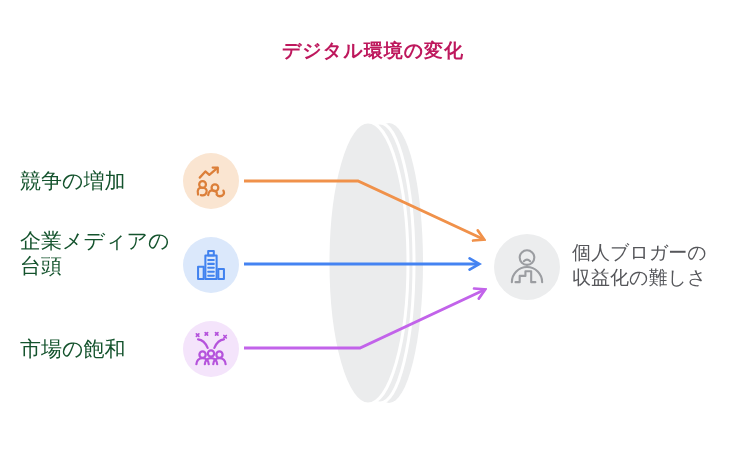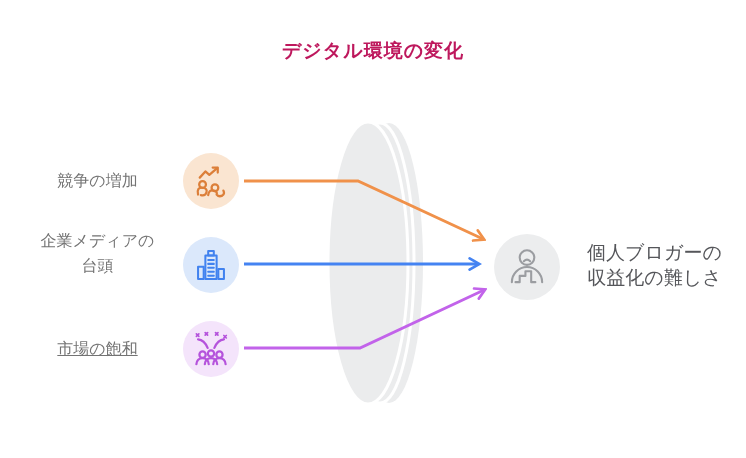--- a/index.html
+++ b/index.html
@@ -17,28 +17,28 @@
     display:flex;align-items:center;justify-content:center;
   }
   .badge.small{width:56px;height:56px;}
   .badge.big{width:66px;height:66px;}
   .badge-competition{left:183px;top:153px;background:#FAE5D1;}
   .badge-buildings{left:183px;top:237px;background:#DBE8FB;}
   .badge-crowd{left:183px;top:321px;background:#F4E4FB;}
   .badge-effect{left:494px;top:234px;background:#ECEDEE;}
   .cause-label{
     position:absolute;left:20px;width:155px;z-index:2;
-    text-align:center;font-size:16px;line-height:25px;color:#737373;white-space:pre-line;
+    text-align:left;font-size:21px;line-height:25px;color:#14532d;white-space:pre-line;
   }
   .cause-label-1{top:168px;}
   .cause-label-2{top:228px;}
-  .cause-label-3{top:336px;text-decoration:underline;}
+  .cause-label-3{top:336px;}
   .effect-label{
     position:absolute;left:572px;top:240px;width:165px;z-index:2;
-    text-align:center;font-size:19px;line-height:25px;color:#55565A;white-space:pre-line;
+    text-align:left;font-size:19px;line-height:25px;color:#55565A;white-space:pre-line;
   }
 </style>
 </head>
 <body>
 
 <div class="canvas">
 
   <h1 class="title">デジタル環境の変化</h1>
 
   <svg class="overlay" width="746" height="458" viewBox="0 0 746 458">

